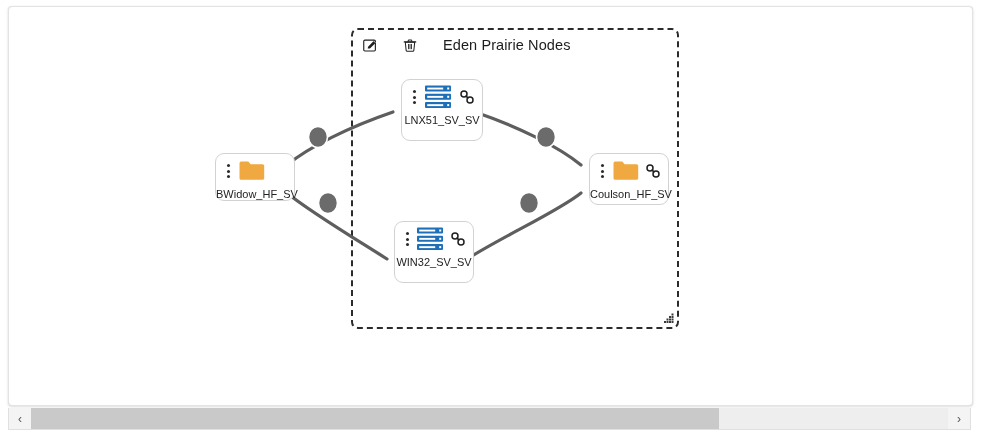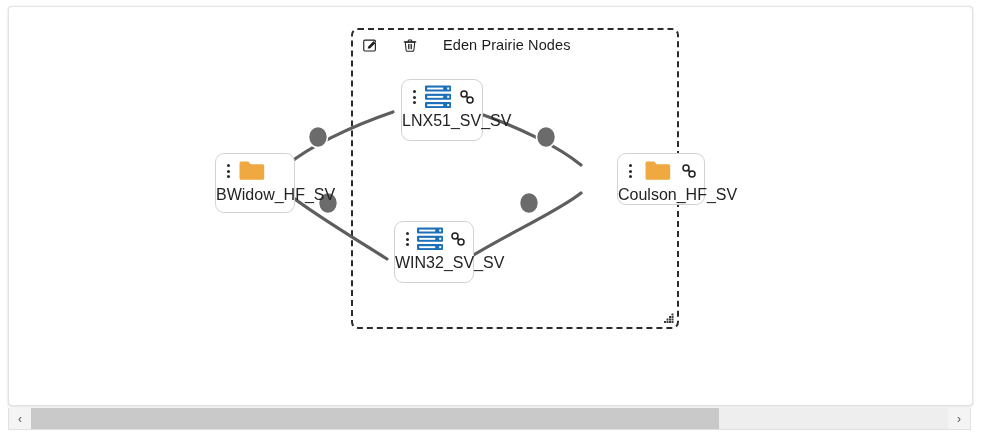--- a/index.html
+++ b/index.html
@@ -141,31 +141,31 @@
   .node-link-icon {
     display: inline-flex;
     align-items: center;
     justify-content: center;
     width: 16px;
     flex: 0 0 auto;
     cursor: pointer;
   }
   .node-label {
     text-align: center;
-    font-size: 16px;
+    font-size: 11px;
     color: #232323;
     padding-bottom: 7px;
     line-height: 13px;
     white-space: nowrap;
   }
   
   #node-lnx51 { left: 392px; top: 72px;  width: 82px; height: 62px; }
   #node-win32 { left: 385px; top: 214px; width: 80px; height: 62px; }
-  #node-bwidow{ left: 206px; top: 146px; width: 80px; height: 60px; }
-  #node-coulson{left: 580px; top: 146px; width: 88px; height: 52px; margin-left: 28px; }
+  #node-bwidow{ left: 206px; top: 146px; width: 80px; height: 48px; }
+  #node-coulson{left: 580px; top: 146px; width: 80px; height: 52px; }
 
   
   .hscroll {
     position: absolute;
     left: 8px;
     top: 408px;
     width: 963px;
     height: 22px;
     background: #eeeeee;
     border: 1px solid #e0e0e0;

